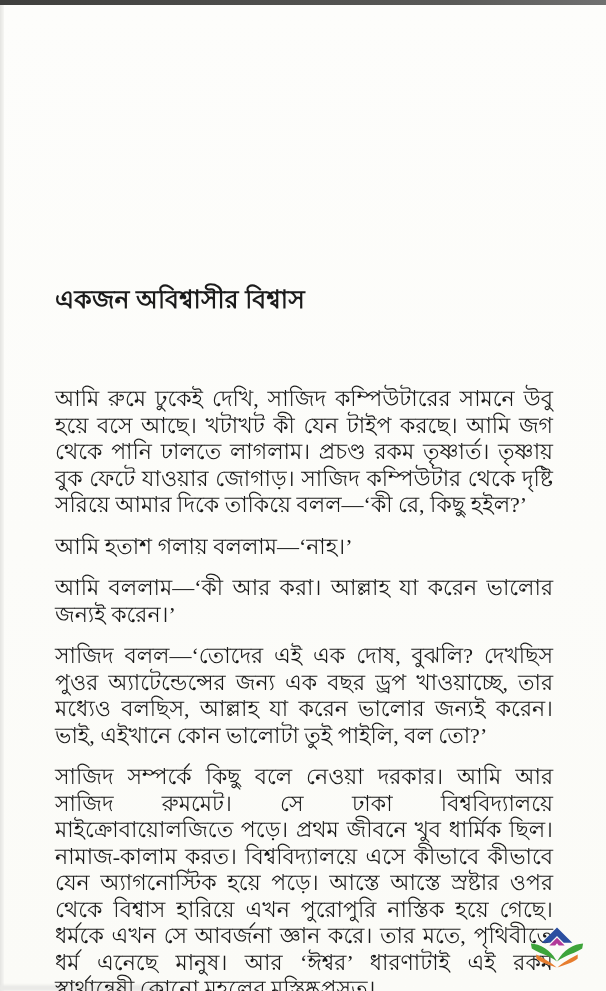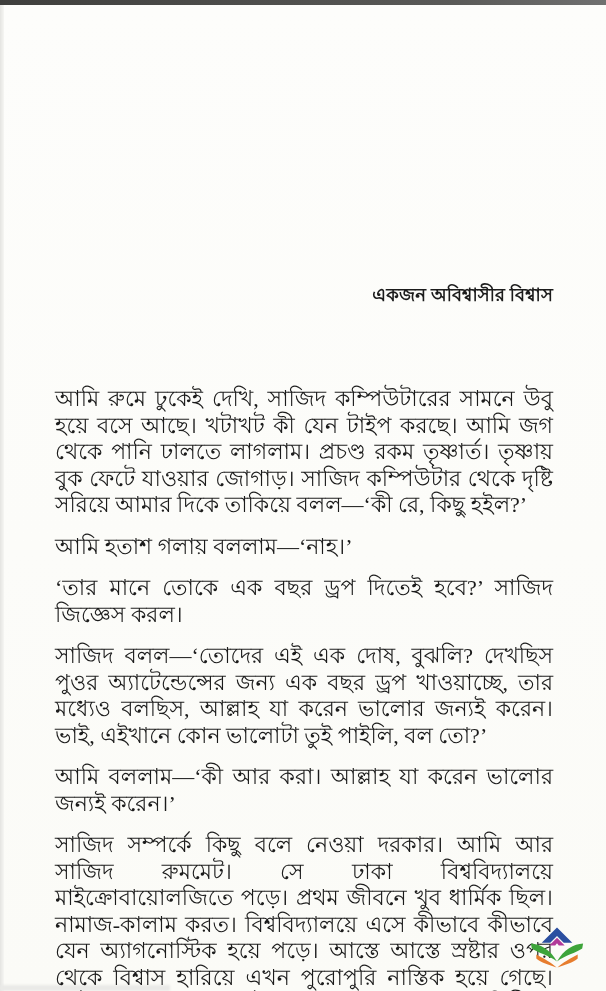--- a/index.html
+++ b/index.html
@@ -34,22 +34,22 @@
     left: 0; bottom: 0;
     width: 170px; height: 6px;
     background: #eaeae7;
     filter: blur(1px);
   }
   .chapter-title {
     position: absolute;
     top: 263px;
     left: 55px;
     width: 498px;
-    text-align: right;
-    font-size: 18px;
+    text-align: left;
+    font-size: 25px;
     line-height: 40px;
     font-weight: 700;
     letter-spacing: 0.2px;
   }
   .body-text {
     position: absolute;
     top: 386px;
     left: 55px;
     width: 498px;
   }
@@ -80,23 +80,22 @@
 
   <div class="scan-top"></div>
   <div class="scan-left"></div>
   <div class="scan-bottom-left"></div>
 
   <h1 class="chapter-title">একজন অবিশ্বাসীর বিশ্বাস</h1>
 
   <div class="body-text">
     <p>আমি রুমে ঢুকেই দেখি, সাজিদ কম্পিউটারের সামনে উবু হয়ে বসে আছে। খটাখট কী যেন টাইপ করছে। আমি জগ থেকে পানি ঢালতে লাগলাম। প্রচণ্ড রকম তৃষ্ণার্ত। তৃষ্ণায় বুক ফেটে যাওয়ার জোগাড়। সাজিদ কম্পিউটার থেকে দৃষ্টি সরিয়ে আমার দিকে তাকিয়ে বলল—‘কী রে, কিছু হইল?’</p>
     <p>আমি হতাশ গলায় বললাম—‘নাহ।’</p>
-    <p>‘তার মানে তোকে এক বছর ড্রপ দিতেই হবে?’ সাজিদ জিজ্ঞেস করল।</p>
+    <p>আমি বললাম—‘কী আর করা। আল্লাহ যা করেন ভালোর জন্যই করেন।’</p>
     <p>সাজিদ বলল—‘তোদের এই এক দোষ, বুঝলি? দেখছিস পুওর অ্যাটেন্ডেন্সের জন্য এক বছর ড্রপ খাওয়াচ্ছে, তার মধ্যেও বলছিস, আল্লাহ যা করেন ভালোর জন্যই করেন। ভাই, এইখানে কোন ভালোটা তুই পাইলি, বল তো?’</p>
-    <p>আমি বললাম—‘কী আর করা। আল্লাহ যা করেন ভালোর জন্যই করেন।’</p>
     <p>সাজিদ সম্পর্কে কিছু বলে নেওয়া দরকার। আমি আর সাজিদ রুমমেট। সে ঢাকা বিশ্ববিদ্যালয়ে মাইক্রোবায়োলজিতে পড়ে। প্রথম জীবনে খুব ধার্মিক ছিল। নামাজ-কালাম করত। বিশ্ববিদ্যালয়ে এসে কীভাবে কীভাবে যেন অ্যাগনোস্টিক হয়ে পড়ে। আস্তে আস্তে স্রষ্টার ওপর থেকে বিশ্বাস হারিয়ে এখন পুরোপুরি নাস্তিক হয়ে গেছে। ধর্মকে এখন সে আবর্জনা জ্ঞান করে। তার মতে, পৃথিবীতে ধর্ম এনেছে মানুষ। আর ‘ঈশ্বর’ ধারণাটাই এই রকম স্বার্থান্বেষী কোনো মহলের মস্তিষ্কপ্রসূত।</p>
     <p>সাজিদের সাথে এই মুহূর্তে তর্কে জড়ানোর কোনো ইচ্ছে আমার নেই। কিন্তু তাকে একদম ইগনোর করেও যাওয়া যায় না।</p>
   </div>
 
   <div class="publisher-logo">
     <svg viewBox="0 0 60 52" xmlns="http://www.w3.org/2000/svg" aria-hidden="true">
 
       <path d="M1 20 C11 20.5 23 27 30 40 C21 33 9 30.5 2 25.5 Z" fill="#3da43a"></path>
       <path d="M59 20 C49 20.5 37 27 30 40 C39 33 51 30.5 58 25.5 Z" fill="#3da43a"></path>
 

